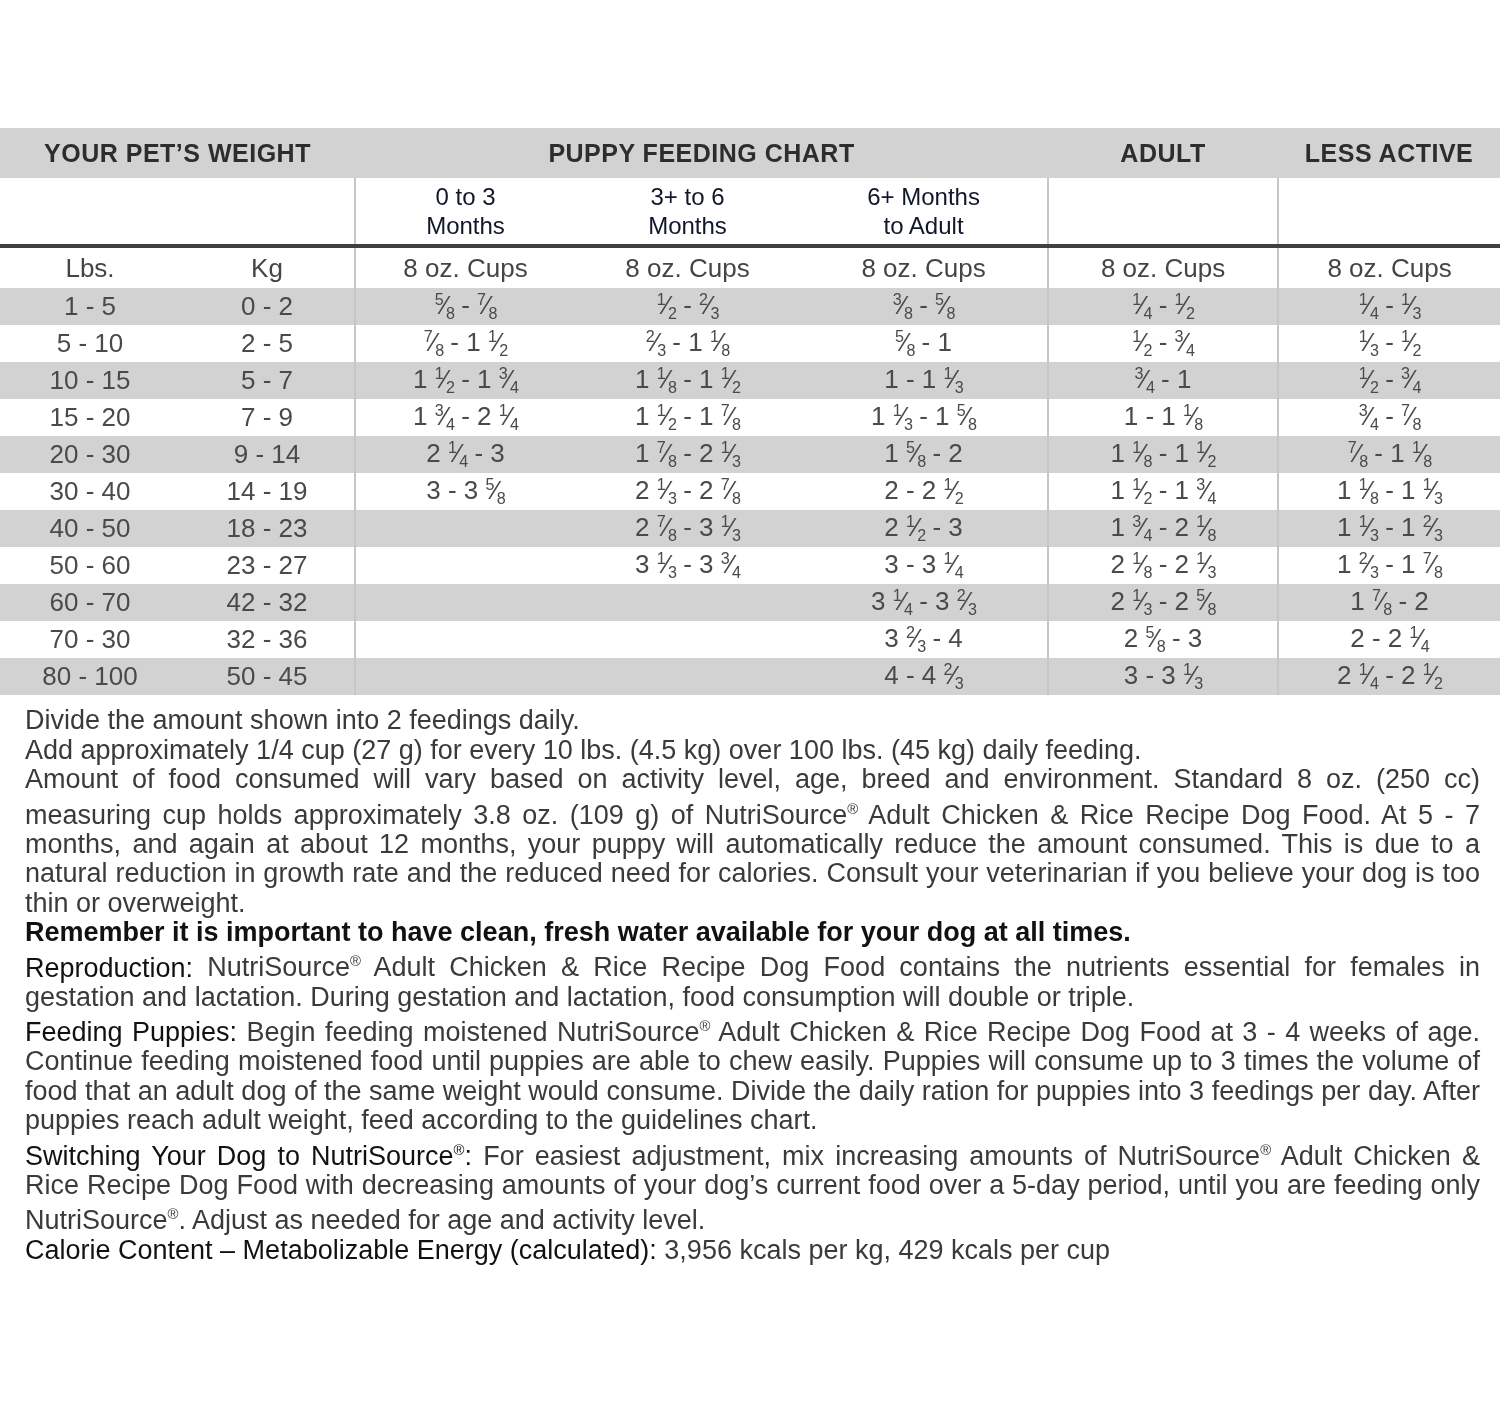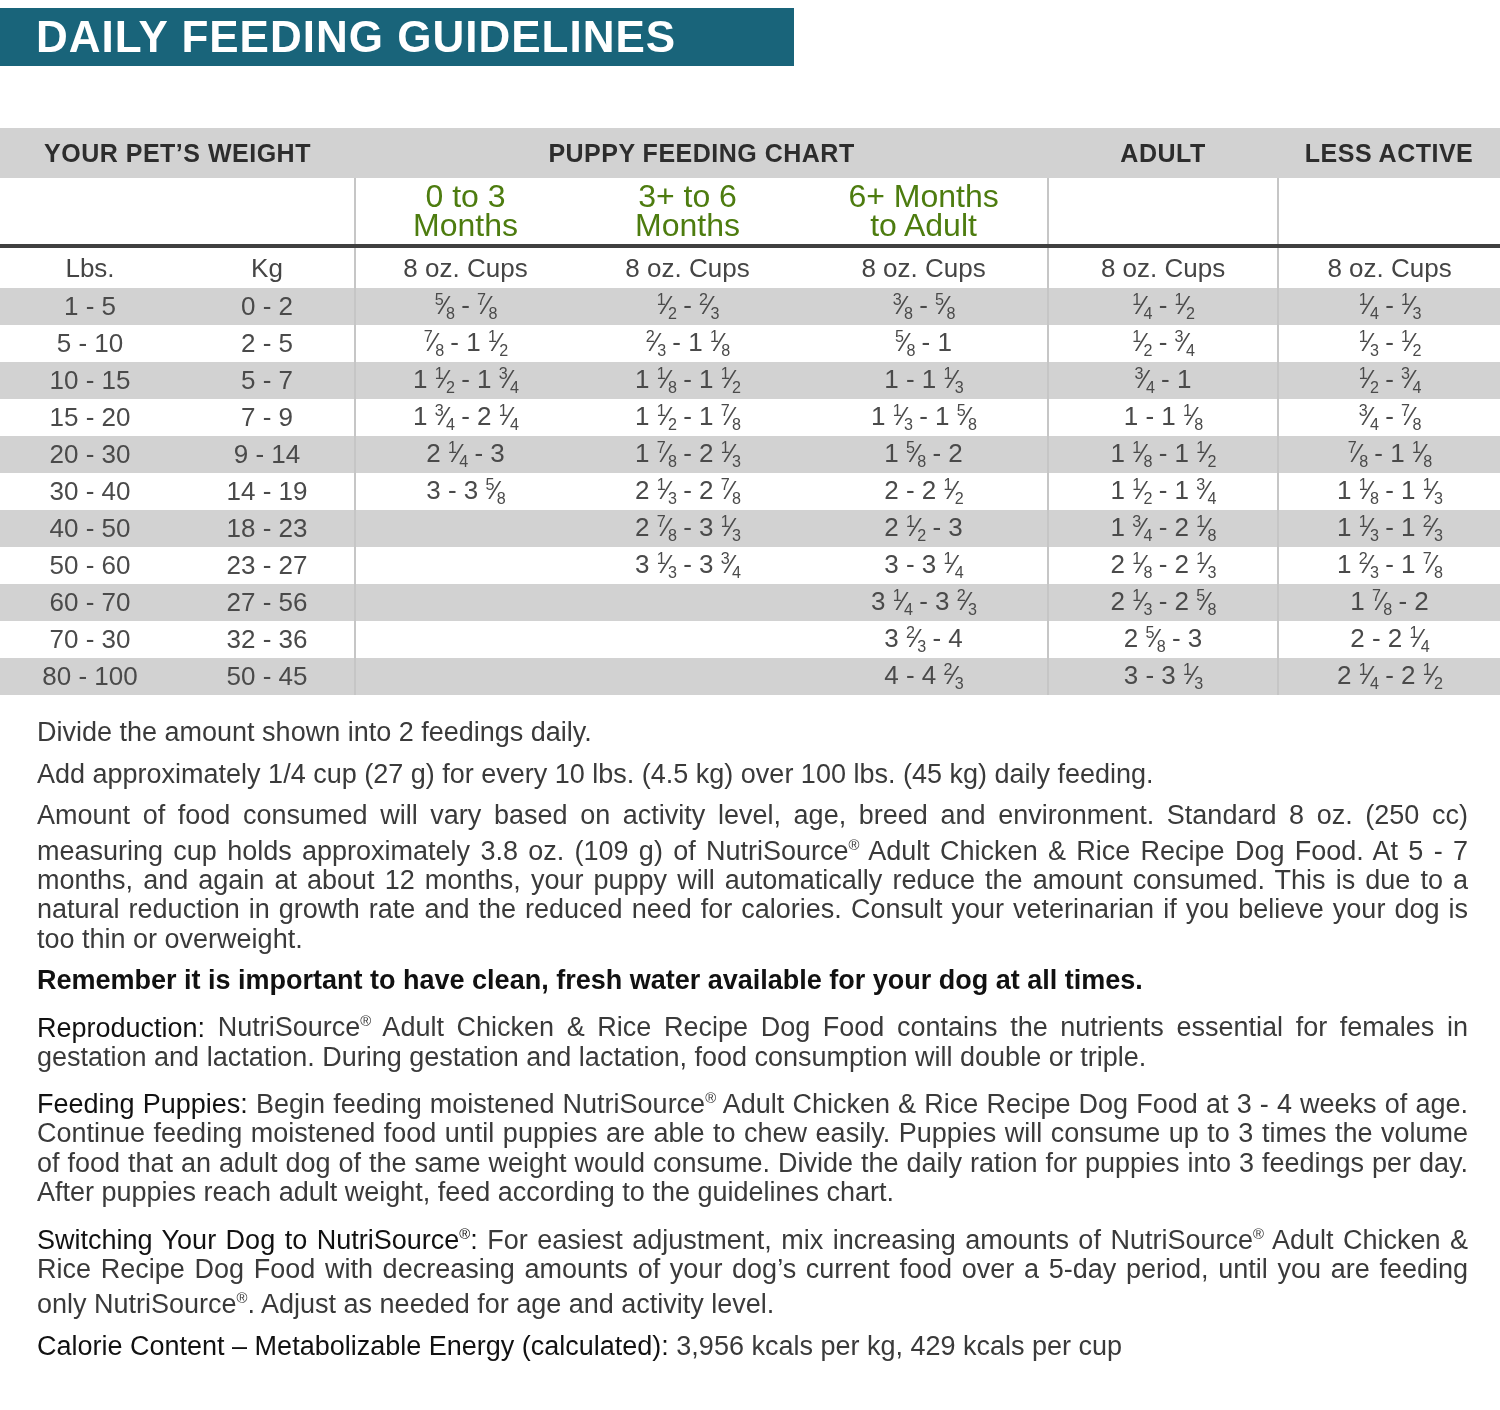--- a/index.html
+++ b/index.html
@@ -18,49 +18,46 @@
   }
   
   table.feed{
     position:absolute;left:0;top:128px;width:1500px;border-collapse:collapse;table-layout:fixed;
   }
   table.feed th,table.feed td{padding:0;text-align:center;font-weight:normal}
   tr.group th{
     background:#d2d2d2;height:50px;font-size:25px;font-weight:bold;color:#2d2d2d;
     letter-spacing:.5px;
   }
-  tr.months td{height:66px;font-size:32px;line-height:29px;color:#4d7c0f;vertical-align:middle}
+  tr.months td{height:66px;font-size:24px;line-height:29px;color:#0f172a;vertical-align:middle}
   tr.units td{height:40px;font-size:26px;color:#454545;border-top:4px solid #404040}
   tbody.data td{height:37px;font-size:26px;color:#4a4a4a}
   tbody.data tr:nth-child(odd){background:#d2d2d2}
   .bl{border-left:2px solid #c6c6c6}
   
   .fr{white-space:nowrap;letter-spacing:-1px}
   .fr sup{font-size:62%;vertical-align:.55em}
   .fr sub{font-size:62%;vertical-align:-.3em}
   
   .copy{
     position:absolute;left:25px;top:706px;width:1455px;
     font-size:27px;line-height:29.5px;color:#3a3a3a;
   }
-  .copy p{margin:12px}
+  .copy p{margin:0}
   p.jus{text-align:justify}
   .bold-line{font-weight:bold;color:#111}
   .section{margin-top:26px}
   .lead{font-weight:normal;color:#111}
   .reg{font-size:55%;vertical-align:.65em}
 </style>
 </head>
 <body>
 
 <div class="page">
 
-  <div class="title-bar">
-    <h1>DAILY FEEDING GUIDELINES</h1>
-  </div>
 
   <table class="feed">
     <colgroup>
       <col style="width:180px">
         <col style="width:175px">
         <col style="width:220px">
       <col style="width:225px">
         <col style="width:248px">
         <col style="width:230px">
       <col style="width:222px">
@@ -159,21 +156,21 @@
           <td>50 - 60</td>
           <td>23 - 27</td>
           <td class="bl"></td>
           <td>3 <span class="fr"><sup>1</sup>⁄<sub>3</sub></span> - 3 <span class="fr"><sup>3</sup>⁄<sub>4</sub></span></td>
           <td>3 - 3 <span class="fr"><sup>1</sup>⁄<sub>4</sub></span></td>
           <td class="bl">2 <span class="fr"><sup>1</sup>⁄<sub>8</sub></span> - 2 <span class="fr"><sup>1</sup>⁄<sub>3</sub></span></td>
           <td class="bl">1 <span class="fr"><sup>2</sup>⁄<sub>3</sub></span> - 1 <span class="fr"><sup>7</sup>⁄<sub>8</sub></span></td>
         </tr>
         <tr>
           <td>60 - 70</td>
-          <td>27 - 56</td>
+          <td>42 - 32</td>
           <td class="bl"></td>
           <td></td>
           <td>3 <span class="fr"><sup>1</sup>⁄<sub>4</sub></span> - 3 <span class="fr"><sup>2</sup>⁄<sub>3</sub></span></td>
           <td class="bl">2 <span class="fr"><sup>1</sup>⁄<sub>3</sub></span> - 2 <span class="fr"><sup>5</sup>⁄<sub>8</sub></span></td>
           <td class="bl">1 <span class="fr"><sup>7</sup>⁄<sub>8</sub></span> - 2</td>
         </tr>
         <tr>
           <td>70 - 30</td>
           <td>32 - 36</td>
           <td class="bl"></td>

